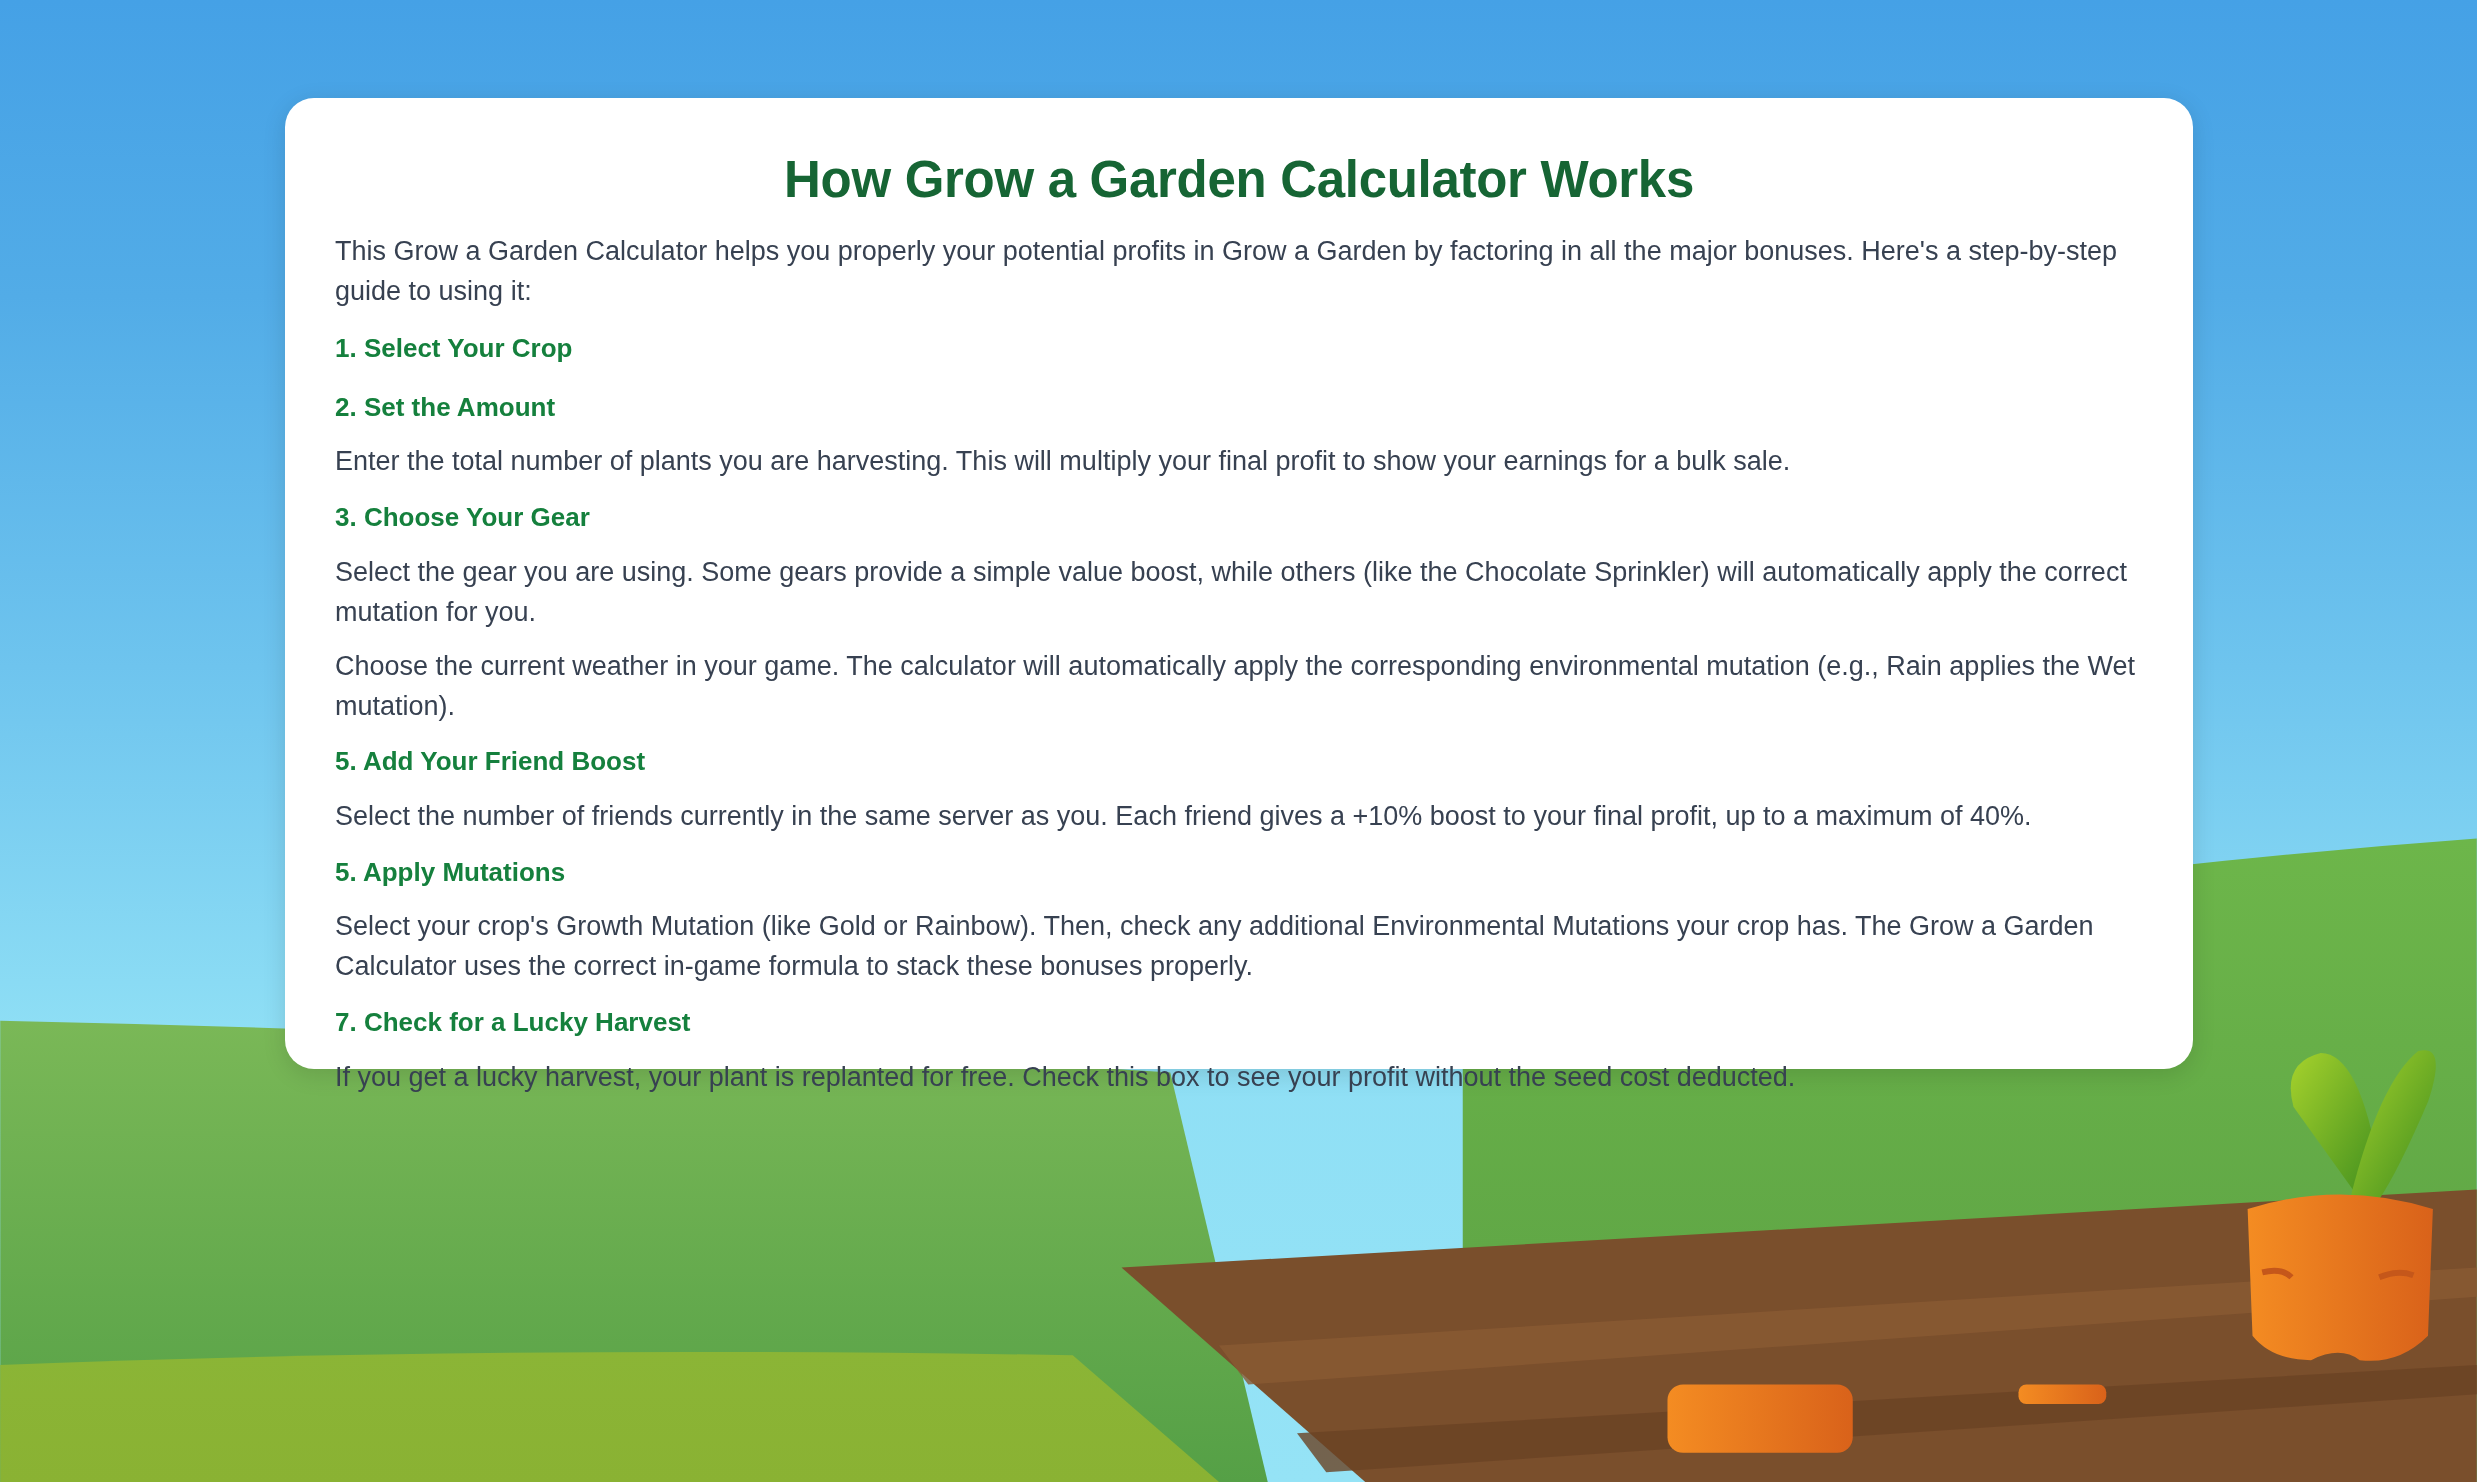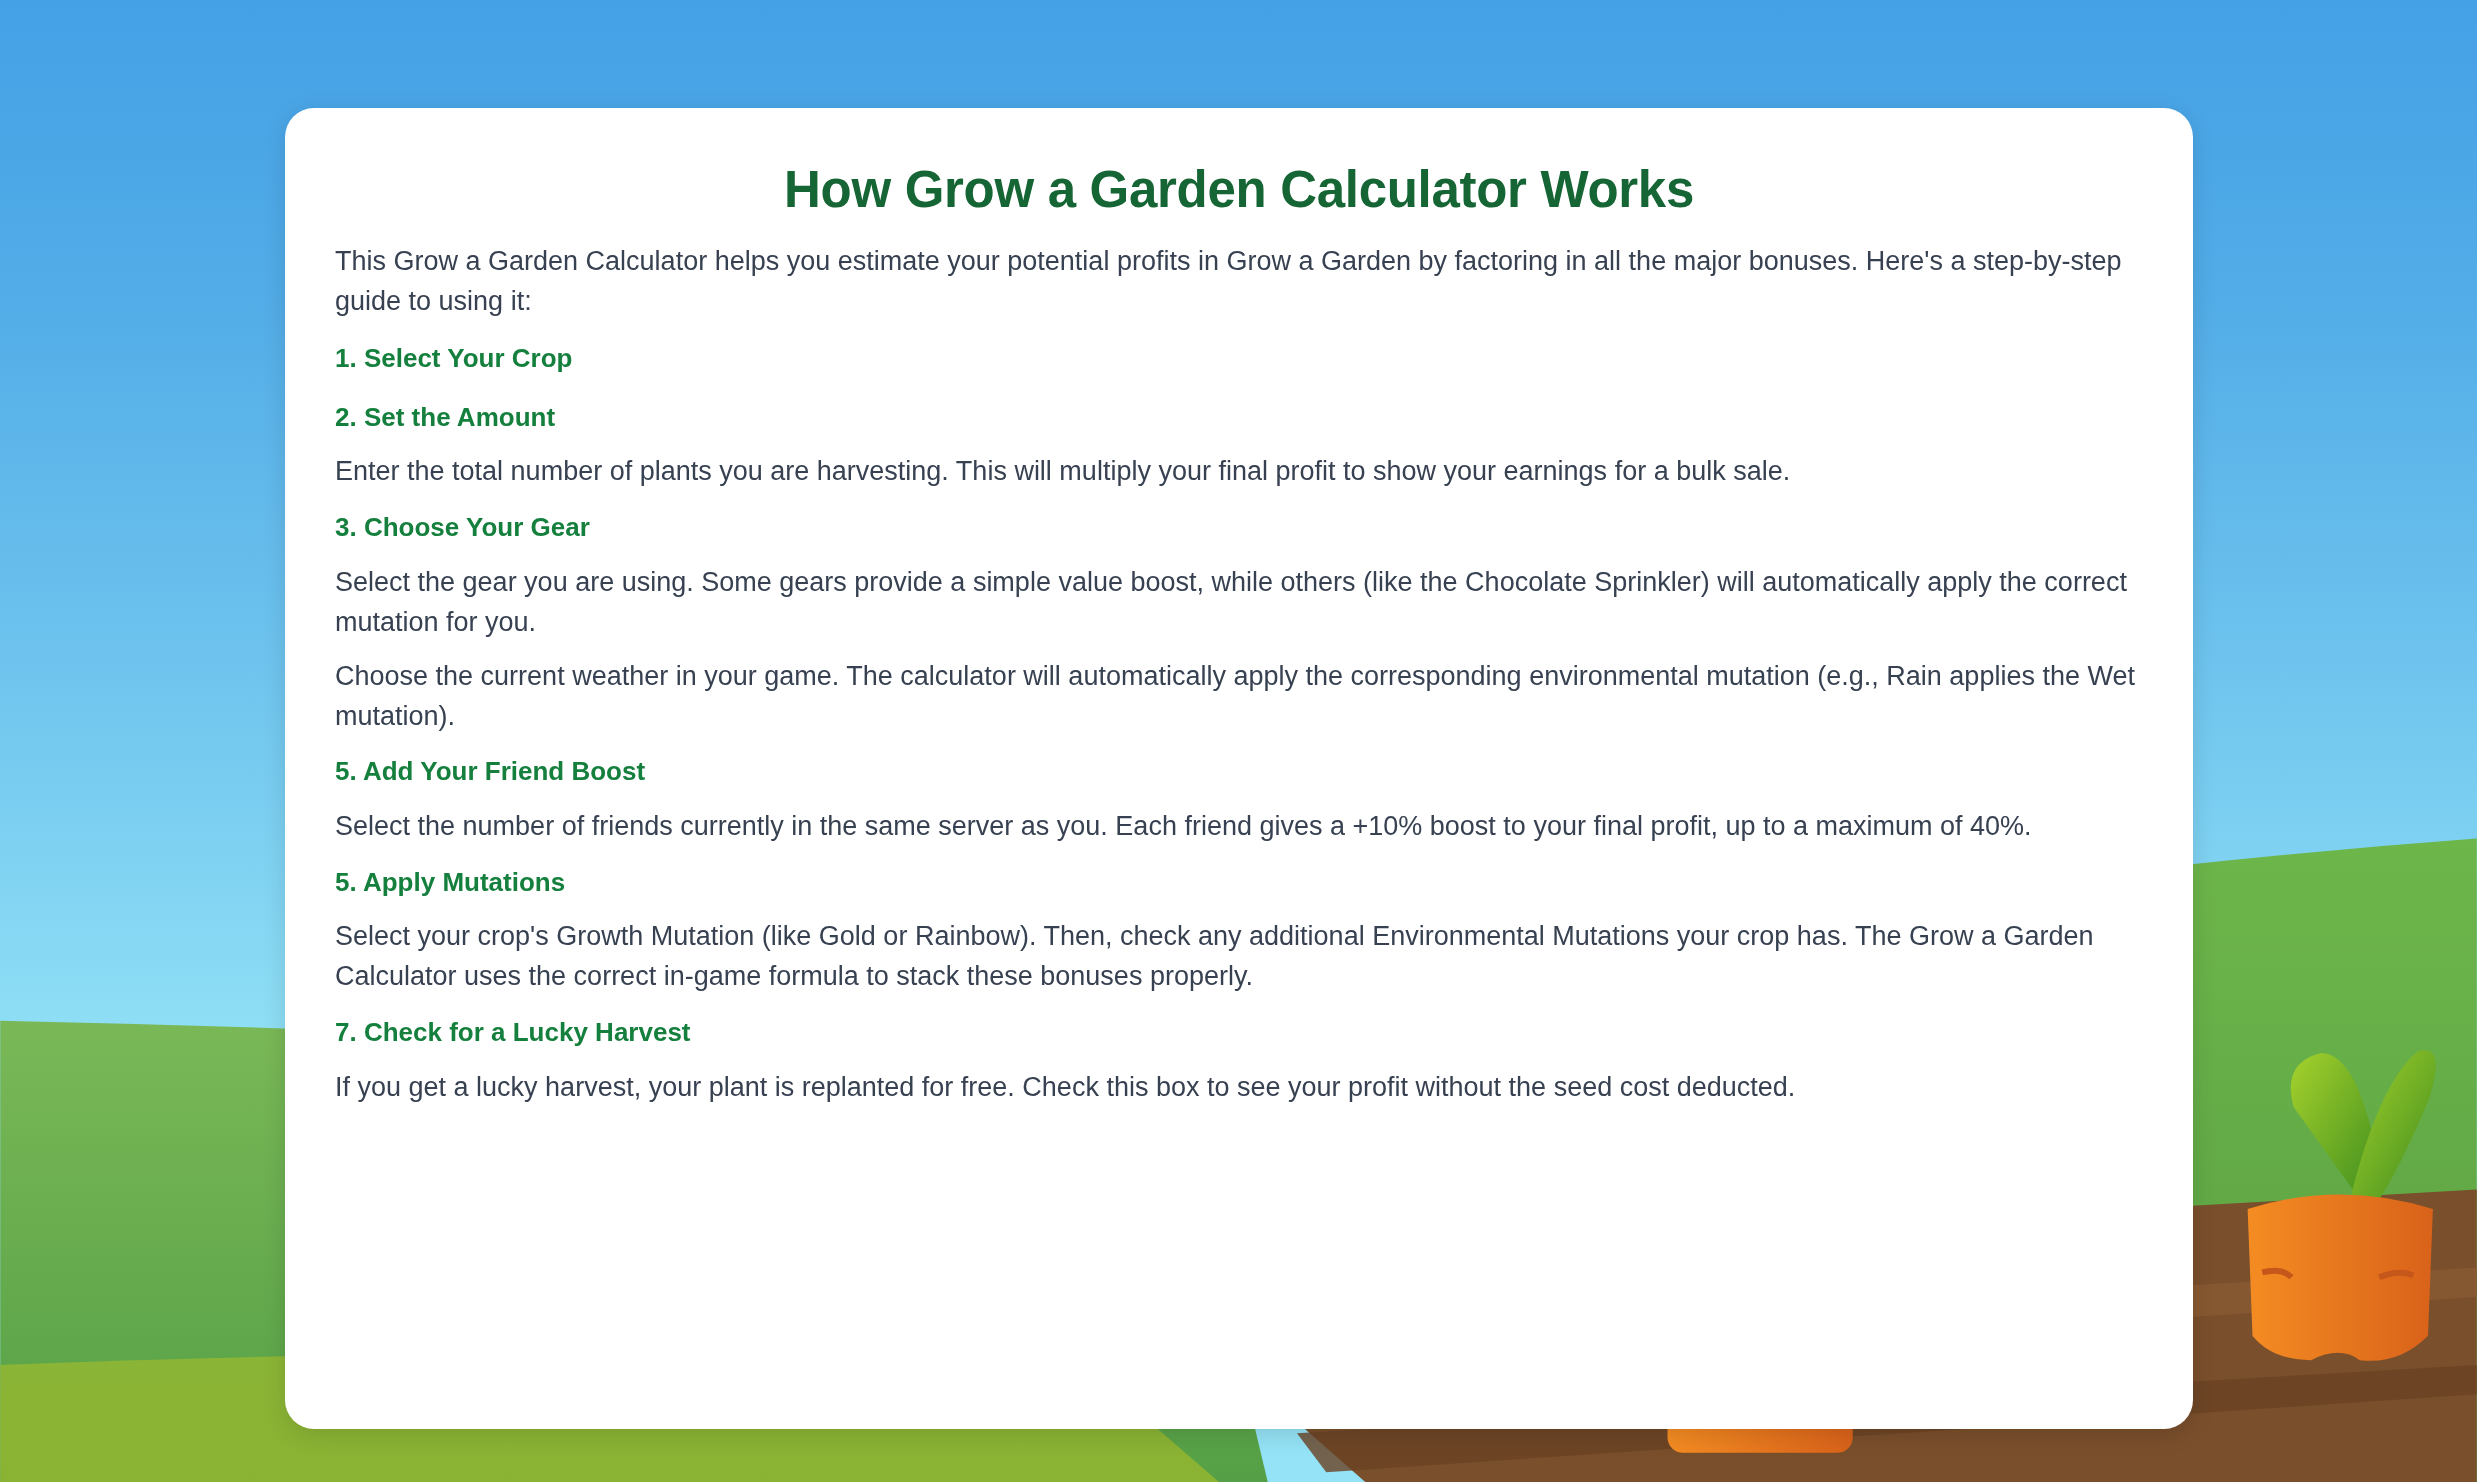--- a/index.html
+++ b/index.html
@@ -7,22 +7,22 @@
     body {
       position: relative;
       font-family: "Liberation Sans", "DejaVu Sans", sans-serif;
       background: linear-gradient(180deg, #45a1e6 0%, #52ace7 20%, #6ec4ee 45%, #8fdff5 70%, #95e3f6 100%);
     }
     .scene { position: absolute; inset: 0; overflow: hidden; }
     .scene svg { position: absolute; left: 0; top: 0; width: 2477px; height: 1482px; }
 
     .card {
       position: absolute;
-      left: 285px; top: 108px;
-      width: 1908px; height: 1321px;
+      left: 285px; top: 98px;
+      width: 1908px; height: 971px;
       background: #ffffff;
       border-radius: 29px;
       padding: 51px 50px 39px 50px;
       box-shadow: 0 5.9px 23.4px rgba(0,0,0,0.12);
     }
     .page-title {
       text-align: center;
       color: #166534;
       font-size: 51px;
       font-weight: 700;
@@ -91,21 +91,21 @@
       <path d="M2410 1230 Q 2440 1110 2480 1078 Q 2510 1070 2490 1130 Q 2460 1200 2440 1230 Z" fill="url(#leaf)"></path>
       <path d="M2305 1240 Q 2400 1210 2495 1240 L2490 1370 Q 2460 1400 2420 1395 Q 2400 1380 2370 1395 Q 2330 1395 2310 1370 Z" fill="url(#carrotBody)"></path>
       <path d="M2320 1305 Q 2340 1300 2350 1310" stroke="#c5571a" stroke-width="6" fill="none"></path>
       <path d="M2440 1310 Q 2460 1302 2475 1308" stroke="#c5571a" stroke-width="6" fill="none"></path>
     </g>
   </svg>
 </div>
 
 <main class="card">
   <h1 class="page-title">How Grow a Garden Calculator Works</h1>
-  <p class="intro">This Grow a Garden Calculator helps you estimate your potential profits in Grow a Garden by factoring in all the major bonuses. Here's a step-by-step guide to using it:</p>
+  <p class="intro">This Grow a Garden Calculator helps you properly your potential profits in Grow a Garden by factoring in all the major bonuses. Here's a step-by-step guide to using it:</p>
 
   <section class="step">
     <h2 class="step-heading">1. Select Your Crop</h2>
   </section>
 
   <section class="step">
     <h2 class="step-heading">2. Set the Amount</h2>
     <p class="step-body">Enter the total number of plants you are harvesting. This will multiply your final profit to show your earnings for a bulk sale.</p>
   </section>
 

